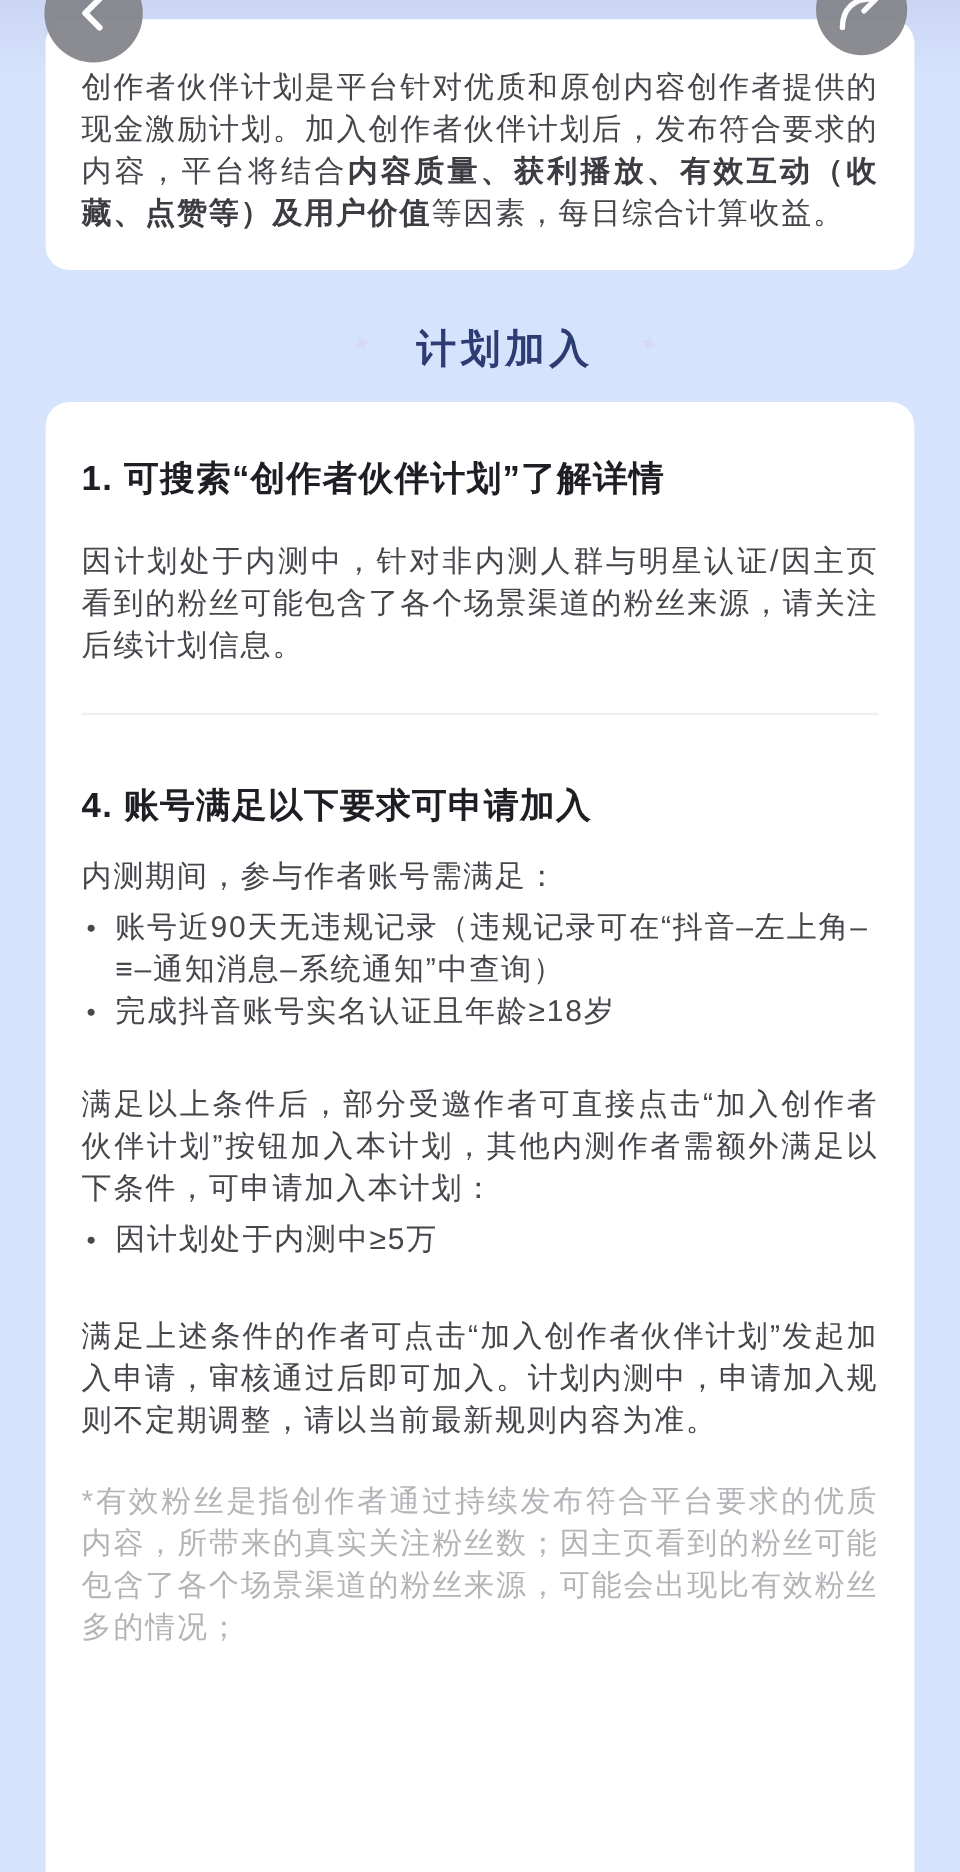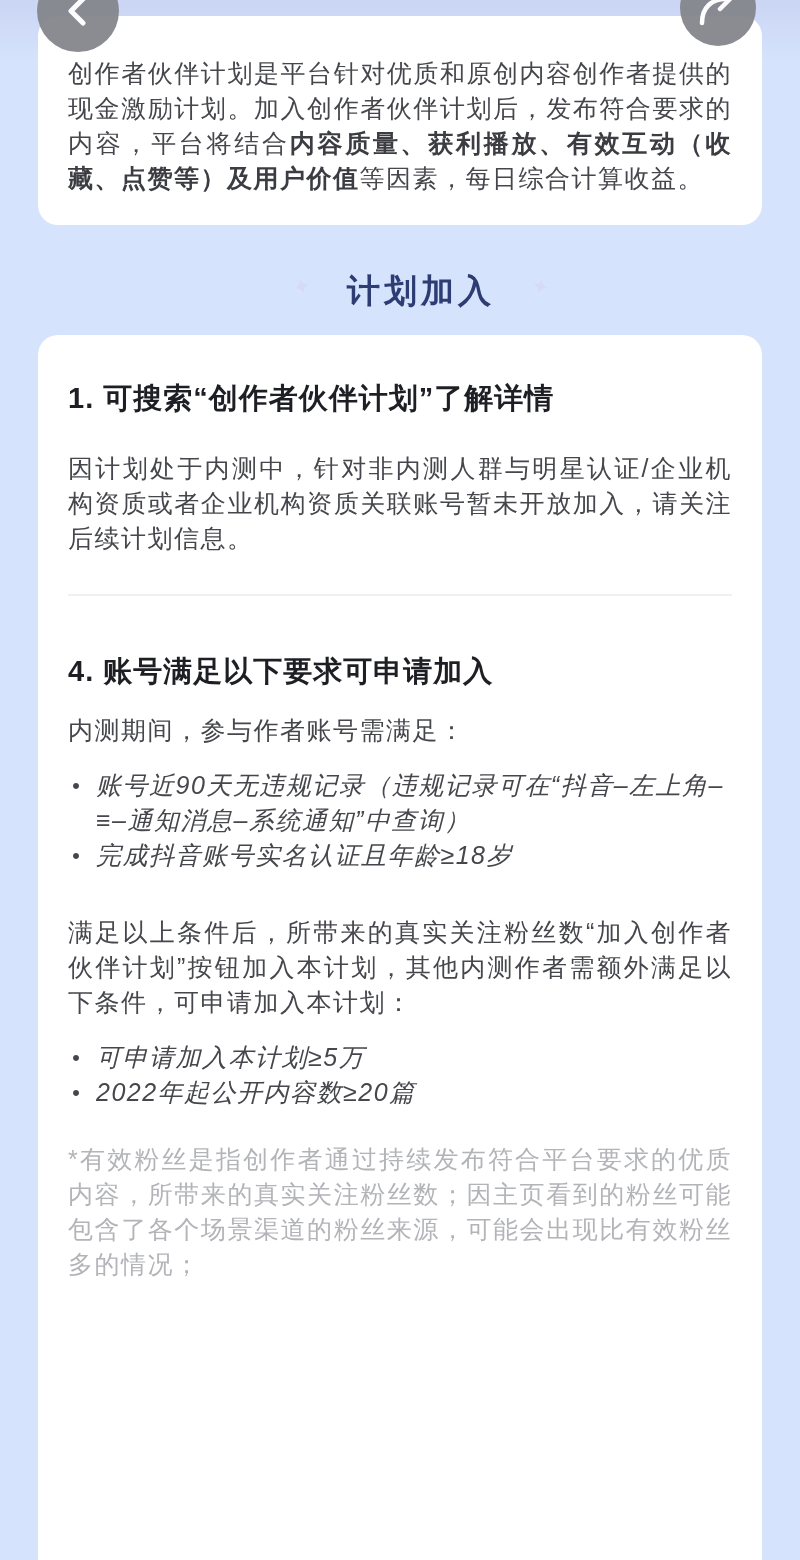--- a/index.html
+++ b/index.html
@@ -46,21 +46,21 @@
   .main-card{
     margin-top:22px; height:1519px; padding:44px 30px 0; overflow:hidden;
   }
   .sec-heading{
     font-size:29px; font-weight:700; color:var(--heading); letter-spacing:1px;
   }
   .para{margin-top:32px;}
   .para.tight{margin-top:21px;}
   .divider{height:2px; background:var(--divider); margin-top:38px; border:none;}
   .sec-heading.second{margin-top:56px;}
-  ul.bullets{list-style:none; margin-top:20px;font-style:italic;}
+  ul.bullets{list-style:none; margin-top:8px;}
   ul.bullets li{
     position:relative; padding-left:28px;
     font-size:25px; line-height:35px; color:var(--text); letter-spacing:1.5px;
   }
   ul.bullets li::before{
     content:"•"; position:absolute; left:4px; top:0; font-size:22px; color:var(--text);
   }
   .para-mid{margin-top:42px;}
   .para-end{margin-top:46px;}
   .footnote{
@@ -98,38 +98,38 @@
     <span class="sparkle left">✦</span>
     <span class="plan-title">计划加入</span>
     <span class="sparkle right">✦</span>
   </div>
 
   <section class="card main-card">
 
     <h2 class="sec-heading">1. 可搜索“创作者伙伴计划”了解详情</h2>
 
 
-    <p class="body-text para">因计划处于内测中，针对非内测人群与明星认证/企业机构资质或者企业机构资质关联账号暂未开放加入，请关注后续计划信息。</p>
+    <p class="body-text para">因计划处于内测中，针对非内测人群与明星认证/因主页看到的粉丝可能包含了各个场景渠道的粉丝来源，请关注后续计划信息。</p>
 
     <hr class="divider">
 
     <h2 class="sec-heading second">4. 账号满足以下要求可申请加入</h2>
 
     <p class="body-text para tight">内测期间，参与作者账号需满足：</p>
 
     <ul class="bullets">
         <li>账号近90天无违规记录（违规记录可在“抖音–左上角–≡–通知消息–系统通知”中查询）</li>
         <li>完成抖音账号实名认证且年龄≥18岁</li>
       </ul>
 
-    <p class="body-text para-mid">满足以上条件后，所带来的真实关注粉丝数“加入创作者伙伴计划”按钮加入本计划，其他内测作者需额外满足以下条件，可申请加入本计划：</p>
+    <p class="body-text para-mid">满足以上条件后，部分受邀作者可直接点击“加入创作者伙伴计划”按钮加入本计划，其他内测作者需额外满足以下条件，可申请加入本计划：</p>
 
     <ul class="bullets">
-        <li>可申请加入本计划≥5万</li>
-        <li>2022年起公开内容数≥20篇</li>
+        <li>因计划处于内测中≥5万</li>
       </ul>
 
+    <p class="body-text para-end">满足上述条件的作者可点击“加入创作者伙伴计划”发起加入申请，审核通过后即可加入。计划内测中，申请加入规则不定期调整，请以当前最新规则内容为准。</p>
 
     <p class="footnote">*有效粉丝是指创作者通过持续发布符合平台要求的优质内容，所带来的真实关注粉丝数；因主页看到的粉丝可能包含了各个场景渠道的粉丝来源，可能会出现比有效粉丝多的情况；</p>
 
   </section>
 
 </div>
 
 </body></html>

